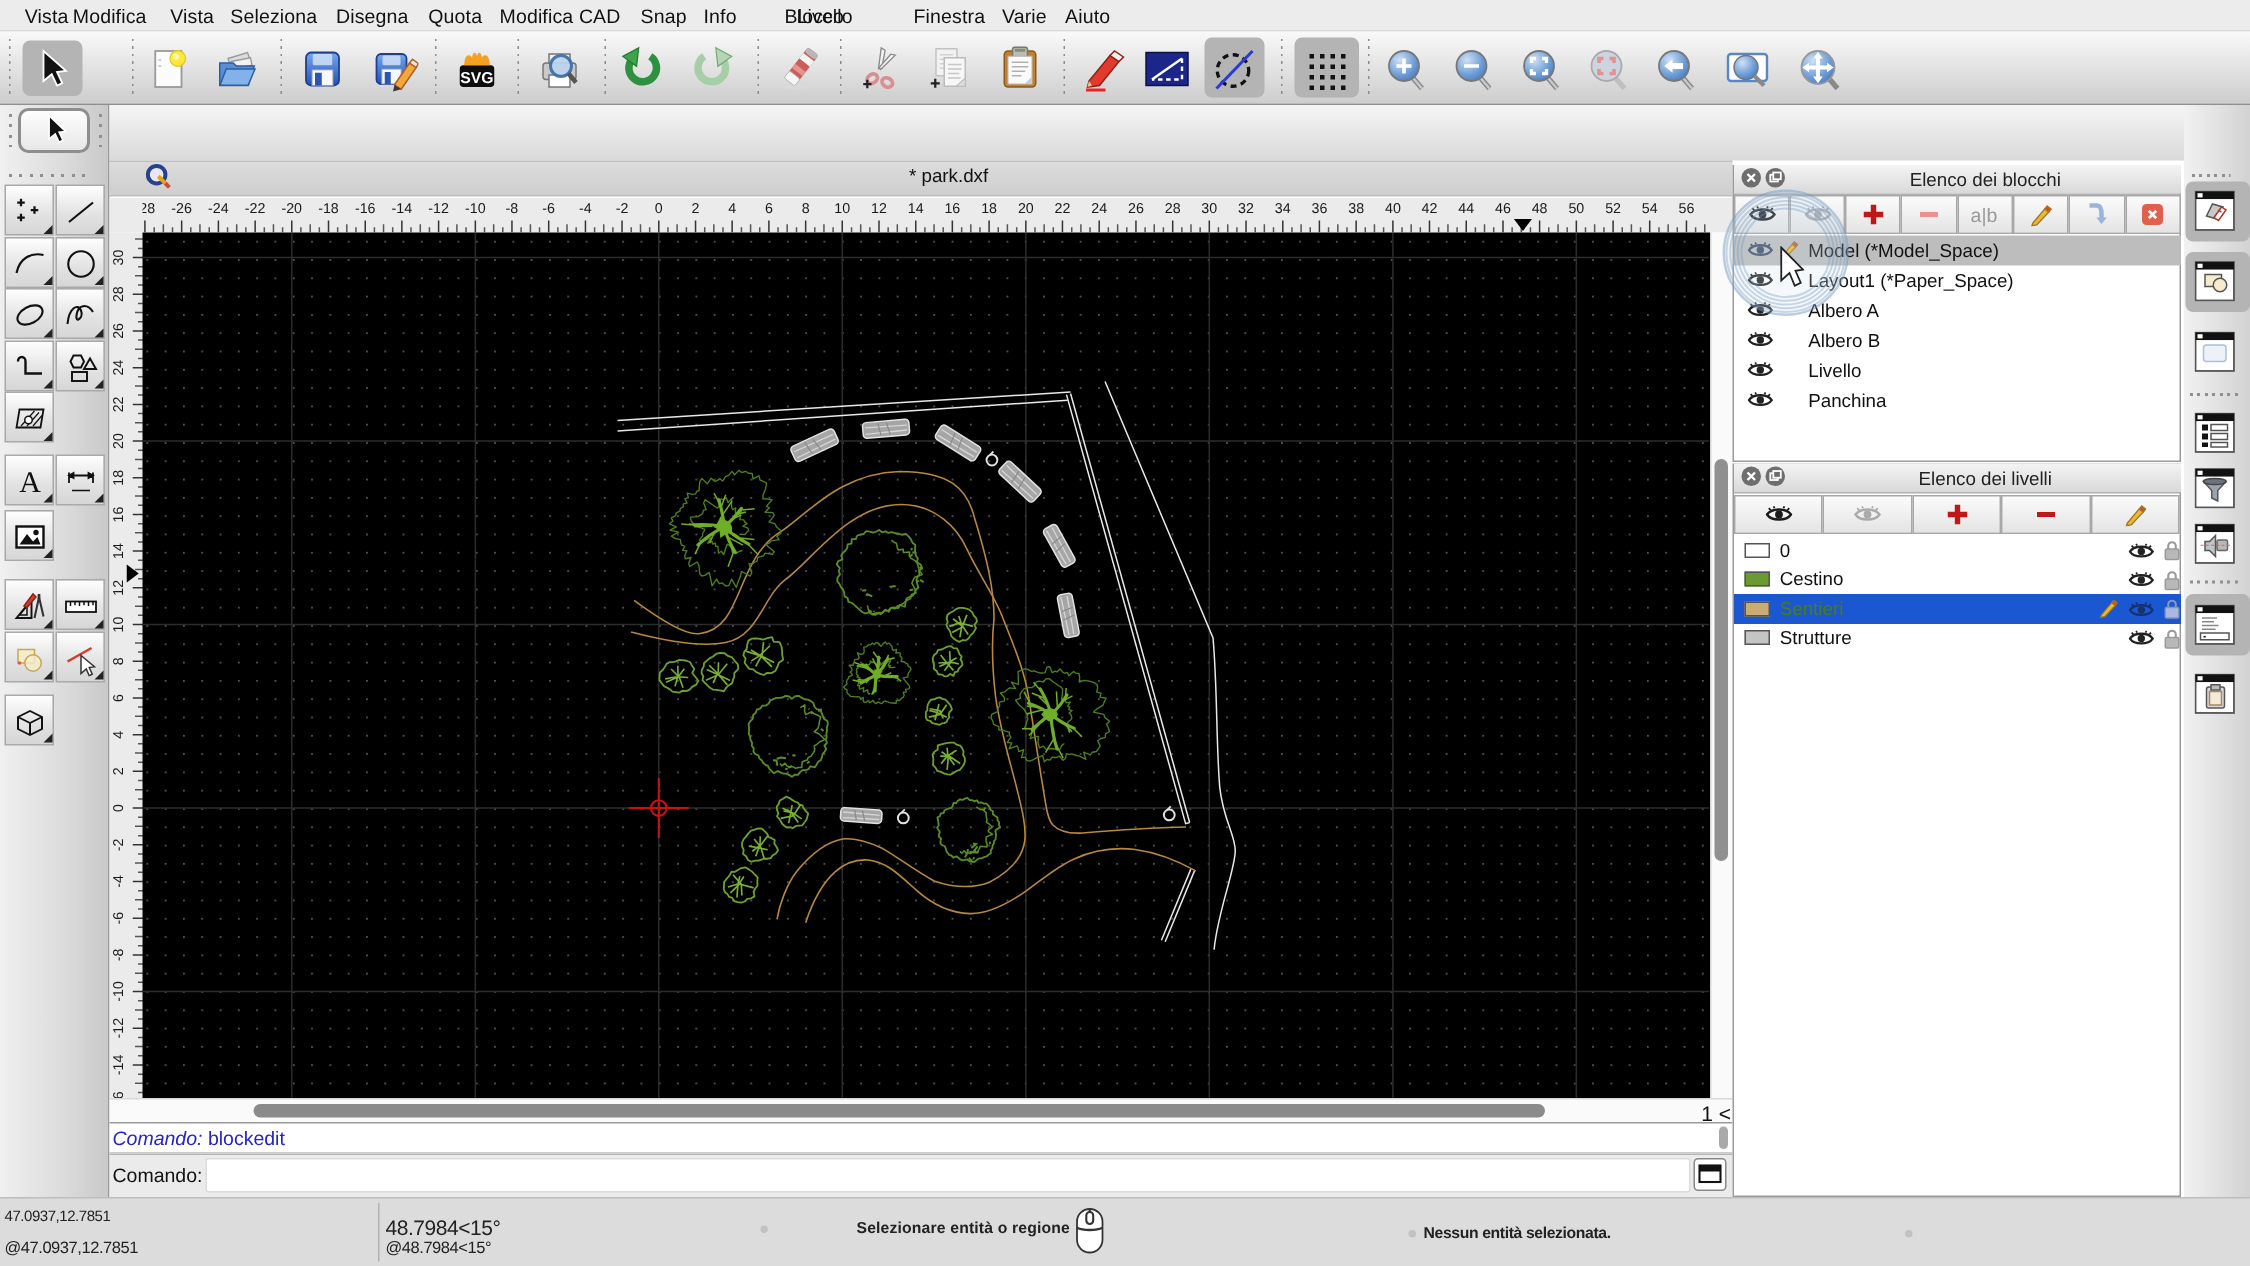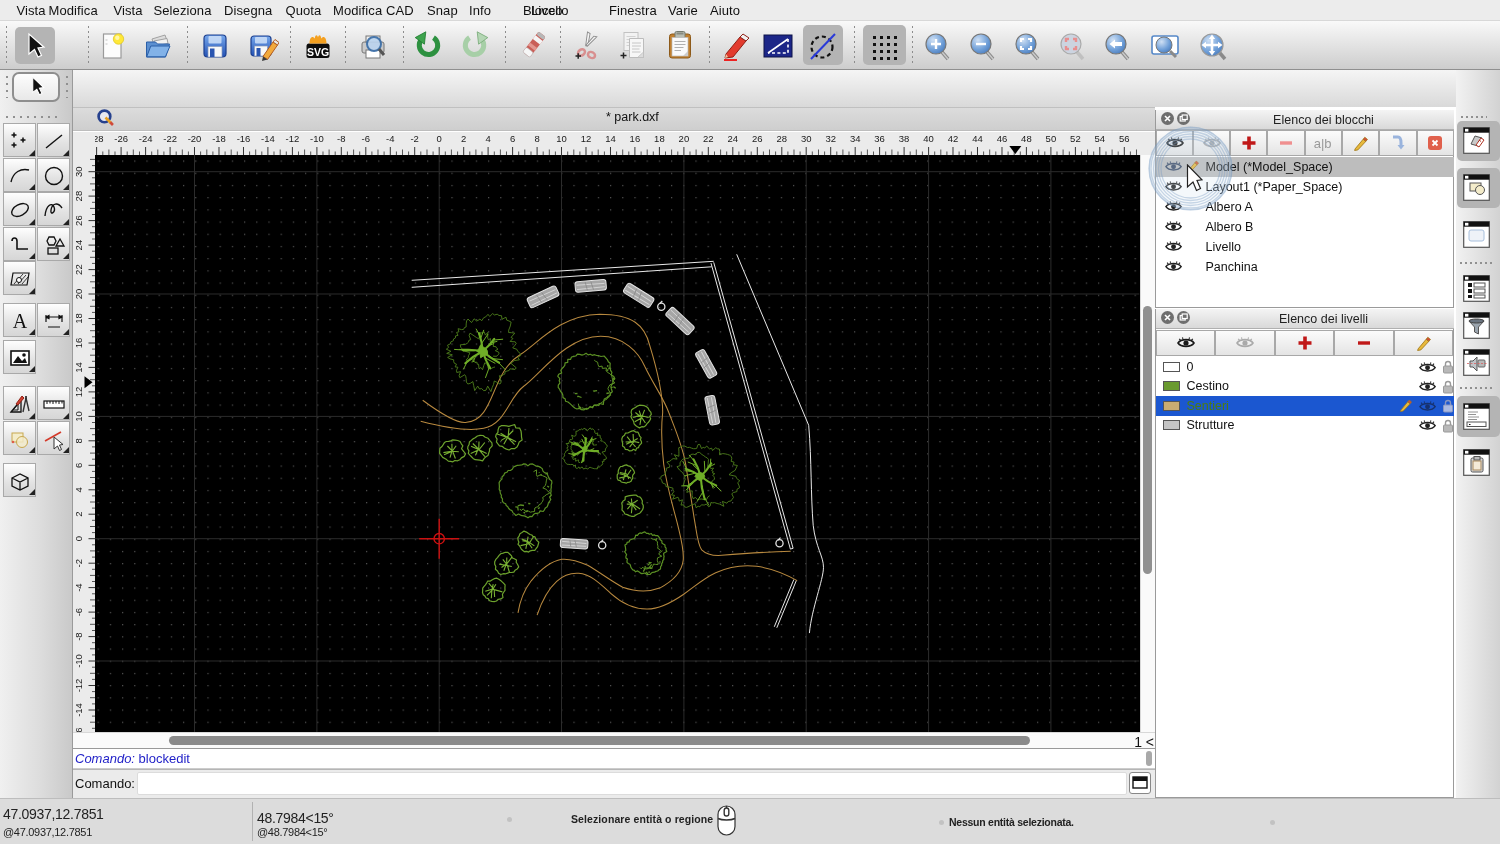--- a/index.html
+++ b/index.html
@@ -812,21 +812,21 @@
   </svg>
 <svg class="abs" style="left:1463.3px;top:448.5px" width="27" height="27" viewBox="0 0 27 27">
     <rect x="0.7" y="0.7" width="25.6" height="25.6" fill="#fff" stroke="#555" stroke-width="1.2"></rect>
     <rect x="0.7" y="0.7" width="25.6" height="5" fill="#111"></rect>
     <rect x="2" y="1.8" width="3.4" height="2.8" fill="#fff"></rect>
     <rect x="8" y="9" width="12" height="14" rx="1.5" fill="#d8d8d8" stroke="#555"></rect>
     <rect x="11" y="7.5" width="6" height="3.5" fill="#bbb" stroke="#555"></rect>
     <rect x="10" y="12" width="8" height="9" fill="#f4ead8" stroke="#a8885c"></rect>
   </svg>
 <div class="abs" style="left:0;top:798px;width:1500px;height:46px;background:#dcdcdc;border-top:1px solid #bdbdbd"></div>
-<div class="abs" style="left:3px;top:805.5px;font-size:14px;letter-spacing:-0.3px;color:#222">47.0937,12.7851</div>
+<div class="abs" style="left:3px;top:805.5px;font-size:10px;letter-spacing:-0.3px;color:#222">47.0937,12.7851</div>
 <div class="abs" style="left:3px;top:825.5px;font-size:11px;letter-spacing:-0.3px;color:#222">@47.0937,12.7851</div>
 <div class="abs" style="left:252px;top:802px;width:1px;height:39px;background:#b2b2b2"></div>
 <div class="abs" style="left:257px;top:810px;font-size:14px;letter-spacing:-0.3px;color:#222">48.7984&lt;15°</div>
 <div class="abs" style="left:257px;top:825.5px;font-size:11px;letter-spacing:-0.3px;color:#222">@48.7984&lt;15°</div>
 <div class="abs" style="left:506.5px;top:816.5px;width:5px;height:5px;border-radius:3px;background:#c2c2c2"></div>
 <div class="abs" style="left:938.5px;top:819.5px;width:5px;height:5px;border-radius:3px;background:#c2c2c2"></div>
 <div class="abs" style="left:1269.5px;top:819.5px;width:5px;height:5px;border-radius:3px;background:#c2c2c2"></div>
 <div class="abs" style="left:571px;top:813px;font-size:10.5px;color:#222;font-weight:bold;letter-spacing:0.1px">Selezionare entità o regione</div>
 <div class="abs" style="left:949px;top:816px;font-size:10.5px;color:#222;font-weight:bold;letter-spacing:-0.25px">Nessun entità selezionata.</div>
 <svg class="abs" style="left:717px;top:805px" width="19" height="31" viewBox="0 0 19 31">

